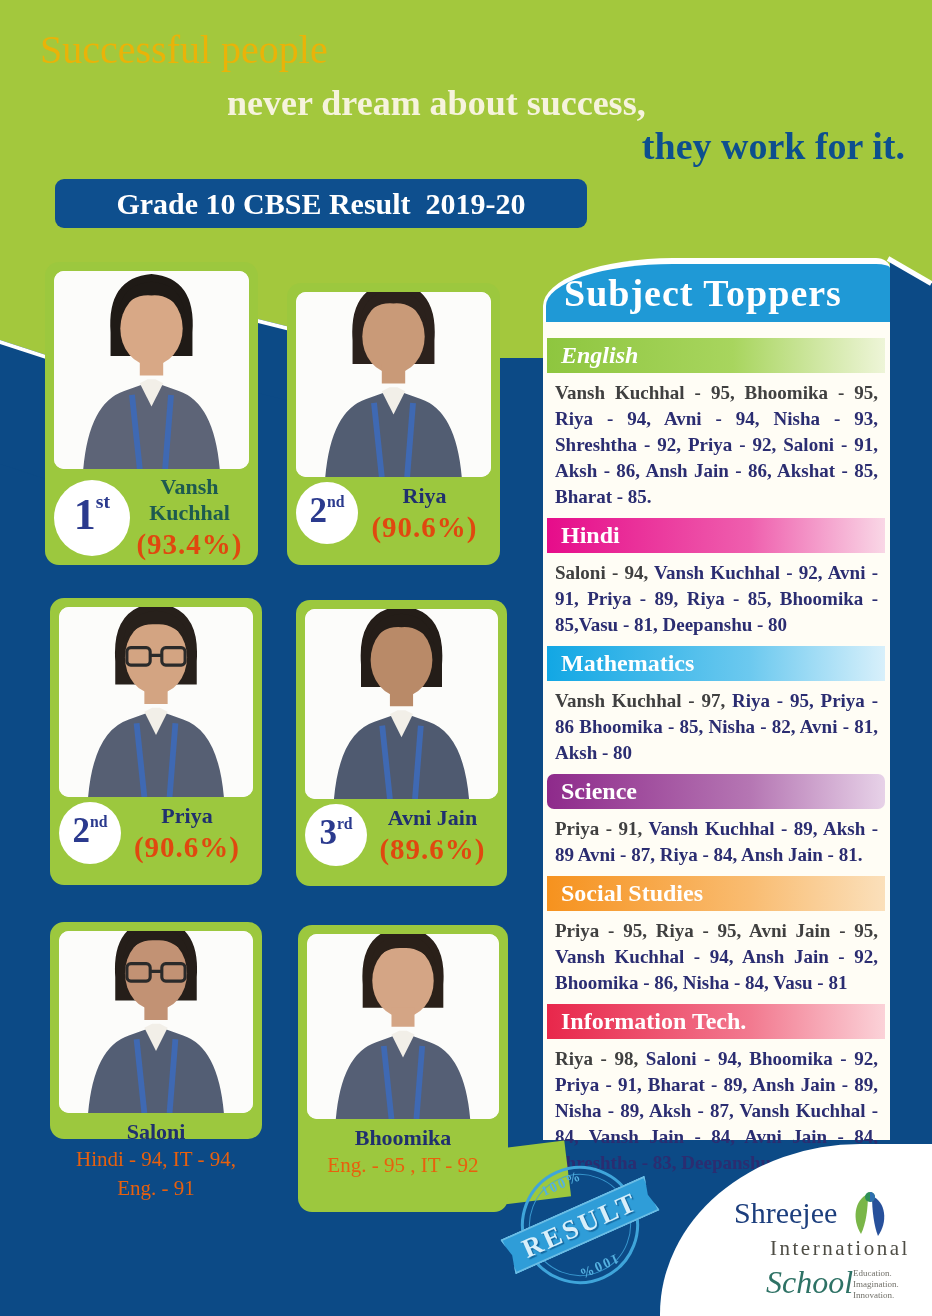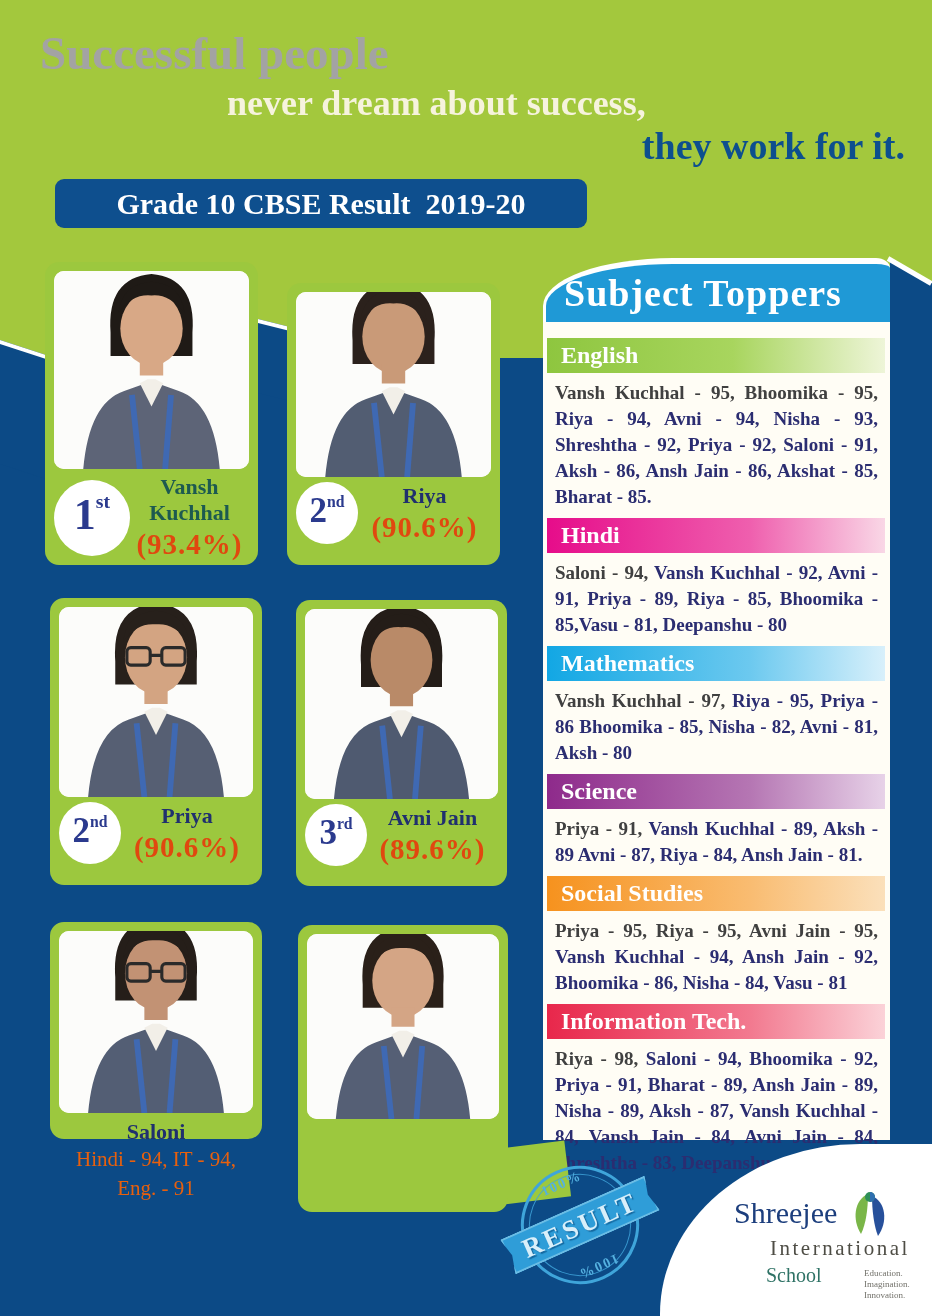--- a/index.html
+++ b/index.html
@@ -12,21 +12,21 @@
   .wedge-left{left:0;top:340px;width:46px;height:120px;background:#0c4a86;
               border-top:4px solid #fff;transform:skewY(18deg);transform-origin:top left;}
   .wedge-gap{left:254px;top:318px;width:56px;height:70px;background:#0c4a86;
              border-top:4px solid #fff;transform:skewY(14deg);transform-origin:top left;z-index:1;}
   .right-strip{left:890px;top:258px;width:42px;height:890px;background:#0c4a86;
                clip-path:polygon(0 0,100% 24px,100% 100%,0 100%);z-index:2;}
   .strip-line{left:888px;top:256px;width:50px;height:5px;background:#fff;
               transform:rotate(30deg);transform-origin:left center;z-index:2;}
 
   
-  .quote1{left:40px;top:26px;font-size:47px;font-weight:bold;color:#a3a3a3;}
+  .quote1{left:40px;top:26px;font-size:40px;font-weight:normal;color:#eab308;}
   .quote2{left:227px;top:82px;font-size:36px;font-weight:bold;color:#f6f3dd;}
   .quote3{right:27px;top:124px;font-size:38px;font-weight:bold;color:#0d4f8e;}
   .grade-banner{left:55px;top:179px;width:532px;height:49px;background:#0e4f8e;
                 border-radius:9px;display:flex;align-items:center;justify-content:center;
                 color:#fff;font-size:30px;font-weight:bold;white-space:pre-wrap;z-index:1;}
 
   
   .card{background:#9cc83e;border-radius:14px;padding:9px;box-sizing:border-box;z-index:3;}
   .c1{left:45px;top:262px;width:213px;height:303px;}
   .c2{left:287px;top:283px;width:213px;height:282px;}
@@ -60,24 +60,24 @@
                 border-top:6px solid #fff;border-left:3px solid #fff;box-sizing:border-box;
                 display:flex;align-items:center;padding-left:18px;color:#fff;
                 font-size:38px;font-weight:bold;letter-spacing:1px;z-index:1;}
   .panel-body{left:543px;top:322px;width:347px;height:818px;background:#fffdf5;
               box-sizing:border-box;padding-top:16px;z-index:1;}
   .sec-bar{height:35px;margin:0 5px 5px 4px;display:flex;align-items:center;
            padding-left:14px;color:#fff;font-size:24px;font-weight:bold;box-sizing:border-box;}
   .sec-text{padding:2px 12px 8px 12px;font-size:19px;font-weight:bold;color:#2b2d71;
             line-height:26px;text-align:justify;}
   .sec-text .hl{color:#404040;}
-  .sec-0 .sec-bar{background:linear-gradient(90deg,#8ec63f,#a8d55e 55%,#eef5d8);}
+  .sec-0 .sec-bar{background:linear-gradient(90deg,#8ec63f,#a8d55e 55%,#eef5d8);font-style:italic;}
   .sec-1 .sec-bar{background:linear-gradient(90deg,#e60c8a,#ef5fae 60%,#f9d7e6);}
   .sec-2 .sec-bar{background:linear-gradient(90deg,#12a7e4,#6cc9ef 60%,#d8f0fb);}
-  .sec-3 .sec-bar{background:linear-gradient(90deg,#8e2a8b,#b576b3 60%,#e7d2e8);}
+  .sec-3 .sec-bar{background:linear-gradient(90deg,#8e2a8b,#b576b3 60%,#e7d2e8);border-radius:7px;}
   .sec-4 .sec-bar{background:linear-gradient(90deg,#f6921e,#f9bc71 60%,#fbe0bb);}
   .sec-5 .sec-bar{background:linear-gradient(90deg,#e8274b,#f2798f 60%,#fbd2d8);align-items:center;}
 
   
   .stamp-patch{left:476px;top:1146px;width:92px;height:56px;background:#9cc83e;
                transform:rotate(-7deg);z-index:1;}
   .stamp{left:515px;top:1160px;width:130px;height:130px;transform:rotate(-24deg);z-index:3;}
   .stamp-ring{position:absolute;inset:6px;border:3px solid #3fa5da;border-radius:50%;}
   .stamp-ring::before{content:"";position:absolute;inset:5px;border:1px solid #3fa5da;
                       border-radius:50%;opacity:.85;}
@@ -92,22 +92,22 @@
                 clip-path:polygon(0 0,100% 0,97% 50%,100% 100%,0 100%,3% 50%);
                 display:flex;align-items:center;justify-content:center;font-size:27px;
                 font-weight:bold;letter-spacing:3px;color:#d9effa;
                 text-shadow:1px 2px 1px #14679e;}
 
   
   .blob{right:0;bottom:0;width:272px;height:172px;background:#fff;
         border-top-left-radius:200px 170px;z-index:4;}
   .logo-name{position:absolute;left:74px;top:52px;font-size:30px;color:#1c3e7d;}
   .logo-intl{position:absolute;left:110px;top:92px;font-size:21px;letter-spacing:2.5px;color:#4e4d45;}
-  .logo-school{position:absolute;left:106px;top:120px;font-size:20px;color:#2e7265;}
-  .logo-tag{position:absolute;left:204px;top:124px;font-size:9px;color:#72716a;line-height:11px;}
+  .logo-school{position:absolute;left:106px;top:120px;font-size:32px;color:#2e7265;font-style:italic;}
+  .logo-tag{position:absolute;left:193px;top:124px;font-size:9px;color:#72716a;line-height:11px;}
   .logo-icon{position:absolute;left:188px;top:46px;width:44px;height:50px;}
 </style>
 </head>
 <body>
 
 <div class="abs green-band"></div>
 <div class="abs wedge-left"></div>
 <div class="abs wedge-gap"></div>
 <div class="abs right-strip"></div>
 <div class="abs strip-line"></div>
@@ -281,20 +281,24 @@
       <path d="M15 110 Q18 76 36 70 L50 65 L64 70 Q82 76 85 110 Z" fill="var(--coat)"></path>
       <path d="M44 66 L50 78 L56 66 L52 64 L48 64 Z" fill="#f2efe8"></path>
       <path d="M40 72 L44 110" stroke="#3f69b3" stroke-width="3"></path>
       <path d="M60 72 L57 110" stroke="#3f69b3" stroke-width="3"></path>
       <g class="glasses" stroke="#2a2a2a" stroke-width="1.6" fill="none">
         <rect x="35" y="33" width="12" height="9" rx="2"></rect>
           <rect x="53" y="33" width="12" height="9" rx="2"></rect>
           <path d="M47 37 h6"></path>
       </g>
     </svg>
+  </div>
+  <div class="label-plain">
+    <div class="student-name">Bhoomika</div>
+    <div class="score-line">Eng. - 95 , IT - 92</div>
   </div>
 </div>
 
 <div class="abs panel-header">
   <span>Subject Toppers</span>
 </div>
 <div class="abs panel-body">
 
   <div class="section sec-0">
     <div class="sec-bar">

